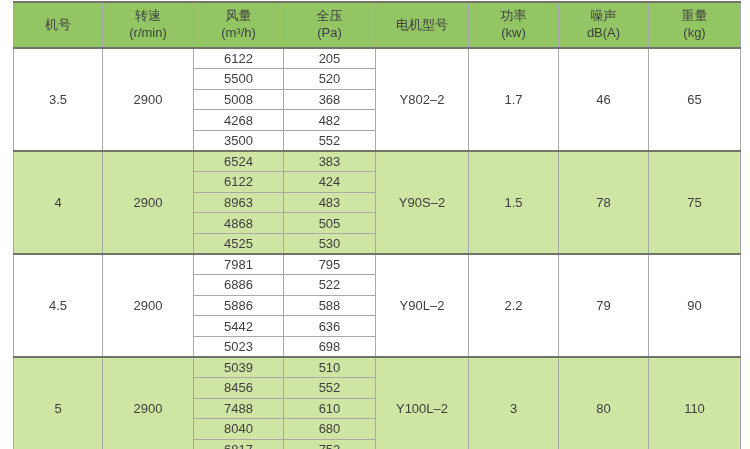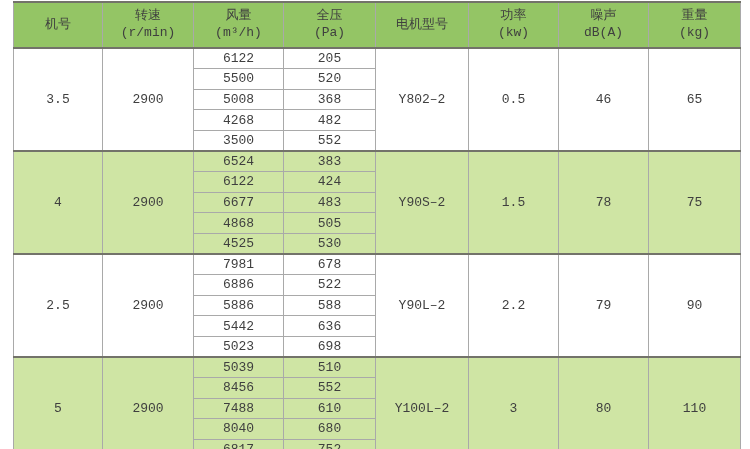--- a/index.html
+++ b/index.html
@@ -9,21 +9,21 @@
     --block:#73736a;
     --text:#3f3f3f;
     --page-bg:#ffffff;
   }
   html,body{margin:0;padding:0;}
   .screen{
     position:relative;
     width:750px;height:449px;
     background:var(--page-bg);
     overflow:hidden;
-    font-family:Liberation Mono, monospace;
+    font-family:Liberation Sans, sans-serif;
     color:var(--text);
   }
   table.spec{
     position:absolute;left:13px;top:1px;width:727px;
     border-collapse:collapse;table-layout:fixed;
     border-left:1px solid var(--grid);
     border-right:1px solid var(--grid);
   }
   th,td{
     border:1px solid var(--grid);
@@ -93,21 +93,21 @@
           </th>
         </tr>
     </thead>
     <tbody>
         <tr class="sub gfirst">
           <td rowspan="5">3.5</td>
           <td rowspan="5">2900</td>
           <td>6122</td>
           <td>205</td>
           <td rowspan="5">Y802–2</td>
-          <td rowspan="5">0.5</td>
+          <td rowspan="5">1.7</td>
           <td rowspan="5">46</td>
           <td rowspan="5">65</td>
         </tr>
         <tr class="sub">
           <td>5500</td>
           <td>520</td>
         </tr>
         <tr class="sub">
           <td>5008</td>
           <td>368</td>
@@ -128,36 +128,36 @@
           <td rowspan="5">Y90S–2</td>
           <td rowspan="5">1.5</td>
           <td rowspan="5">78</td>
           <td rowspan="5">75</td>
         </tr>
         <tr class="sub shaded">
           <td>6122</td>
           <td>424</td>
         </tr>
         <tr class="sub shaded">
-          <td>6677</td>
+          <td>8963</td>
           <td>483</td>
         </tr>
         <tr class="sub shaded">
           <td>4868</td>
           <td>505</td>
         </tr>
         <tr class="sub shaded">
           <td>4525</td>
           <td>530</td>
         </tr>
         <tr class="sub gfirst">
-          <td rowspan="5">2.5</td>
+          <td rowspan="5">4.5</td>
           <td rowspan="5">2900</td>
           <td>7981</td>
-          <td>678</td>
+          <td>795</td>
           <td rowspan="5">Y90L–2</td>
           <td rowspan="5">2.2</td>
           <td rowspan="5">79</td>
           <td rowspan="5">90</td>
         </tr>
         <tr class="sub">
           <td>6886</td>
           <td>522</td>
         </tr>
         <tr class="sub">

